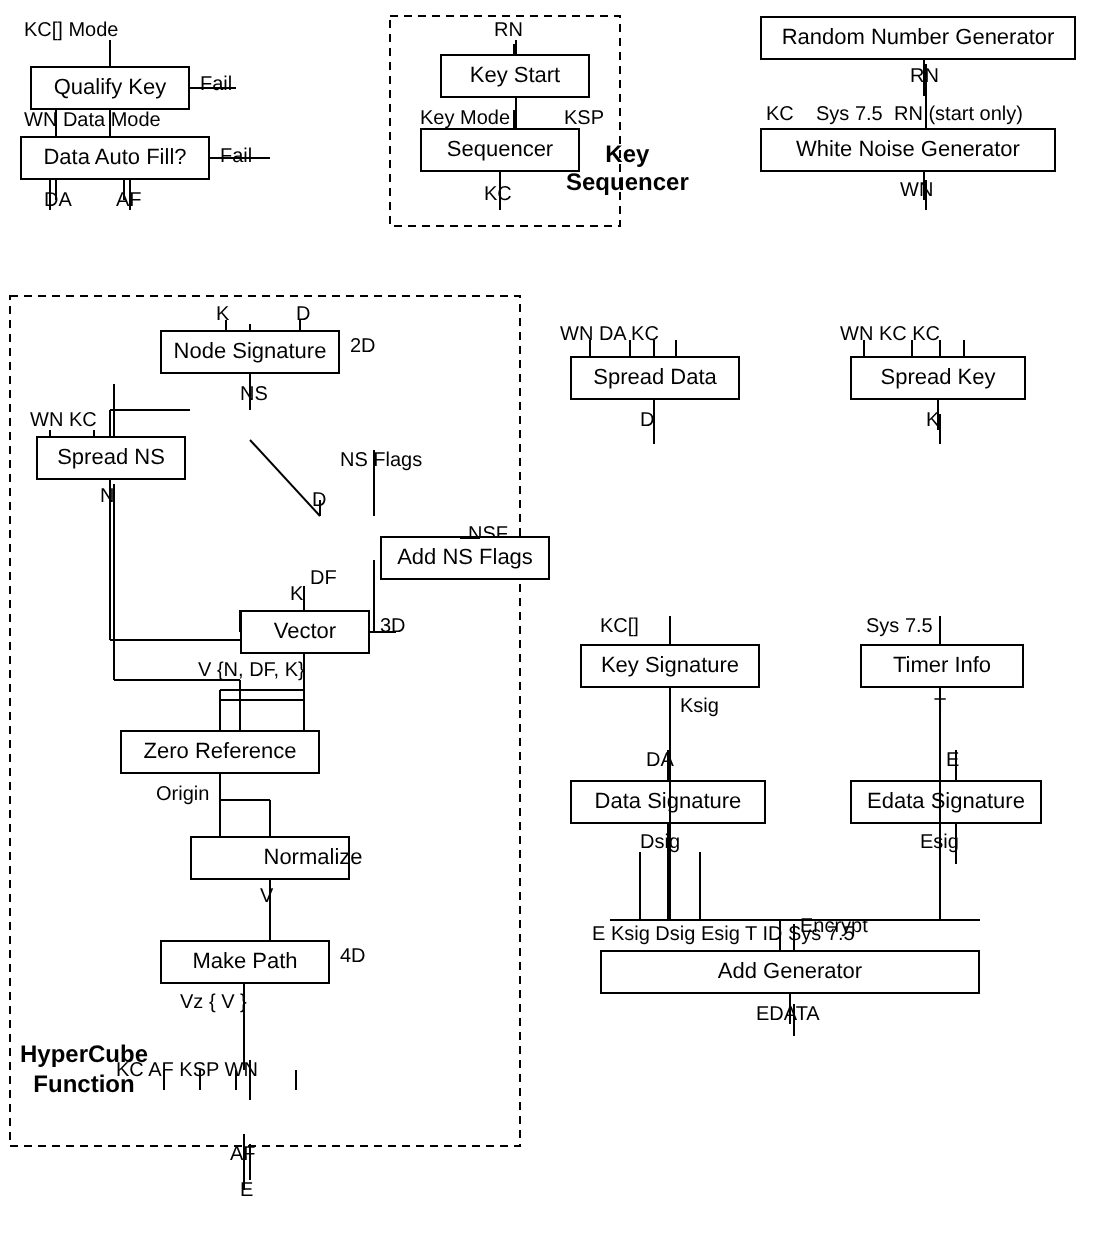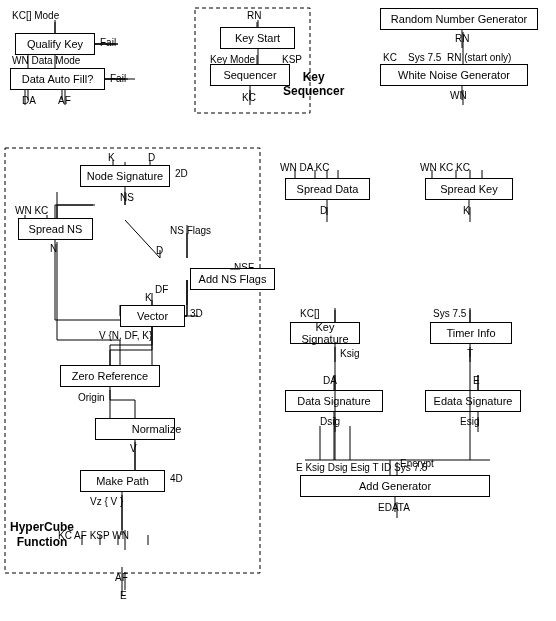--- a/index.html
+++ b/index.html
@@ -286,21 +286,21 @@
   <div class="label" style="left:420px; top:162px;">WN  KC  KC</div>
 
   <div class="box" style="left:425px; top:178px; width:88px; height:22px;">
     <span>Spread Key</span>
   </div>
 
   <div class="label" style="left:463px; top:205px;">K</div>
 
   <div class="label" style="left:300px; top:308px;">KC[]</div>
 
-  <div class="box" style="left:290px; top:322px; width:70px; height:22px;">
+  <div class="box" style="left:290px; top:322px; width:90px; height:22px;">
     <span>Key Signature</span>
   </div>
 
   <div class="label" style="left:320px; top:348px;padding-left:20px;">Ksig</div>
 
   <div class="label" style="left:433px; top:308px;">Sys 7.5</div>
 
   <div class="box" style="left:430px; top:322px; width:82px; height:22px;">
     <span>Timer Info</span>
   </div>

